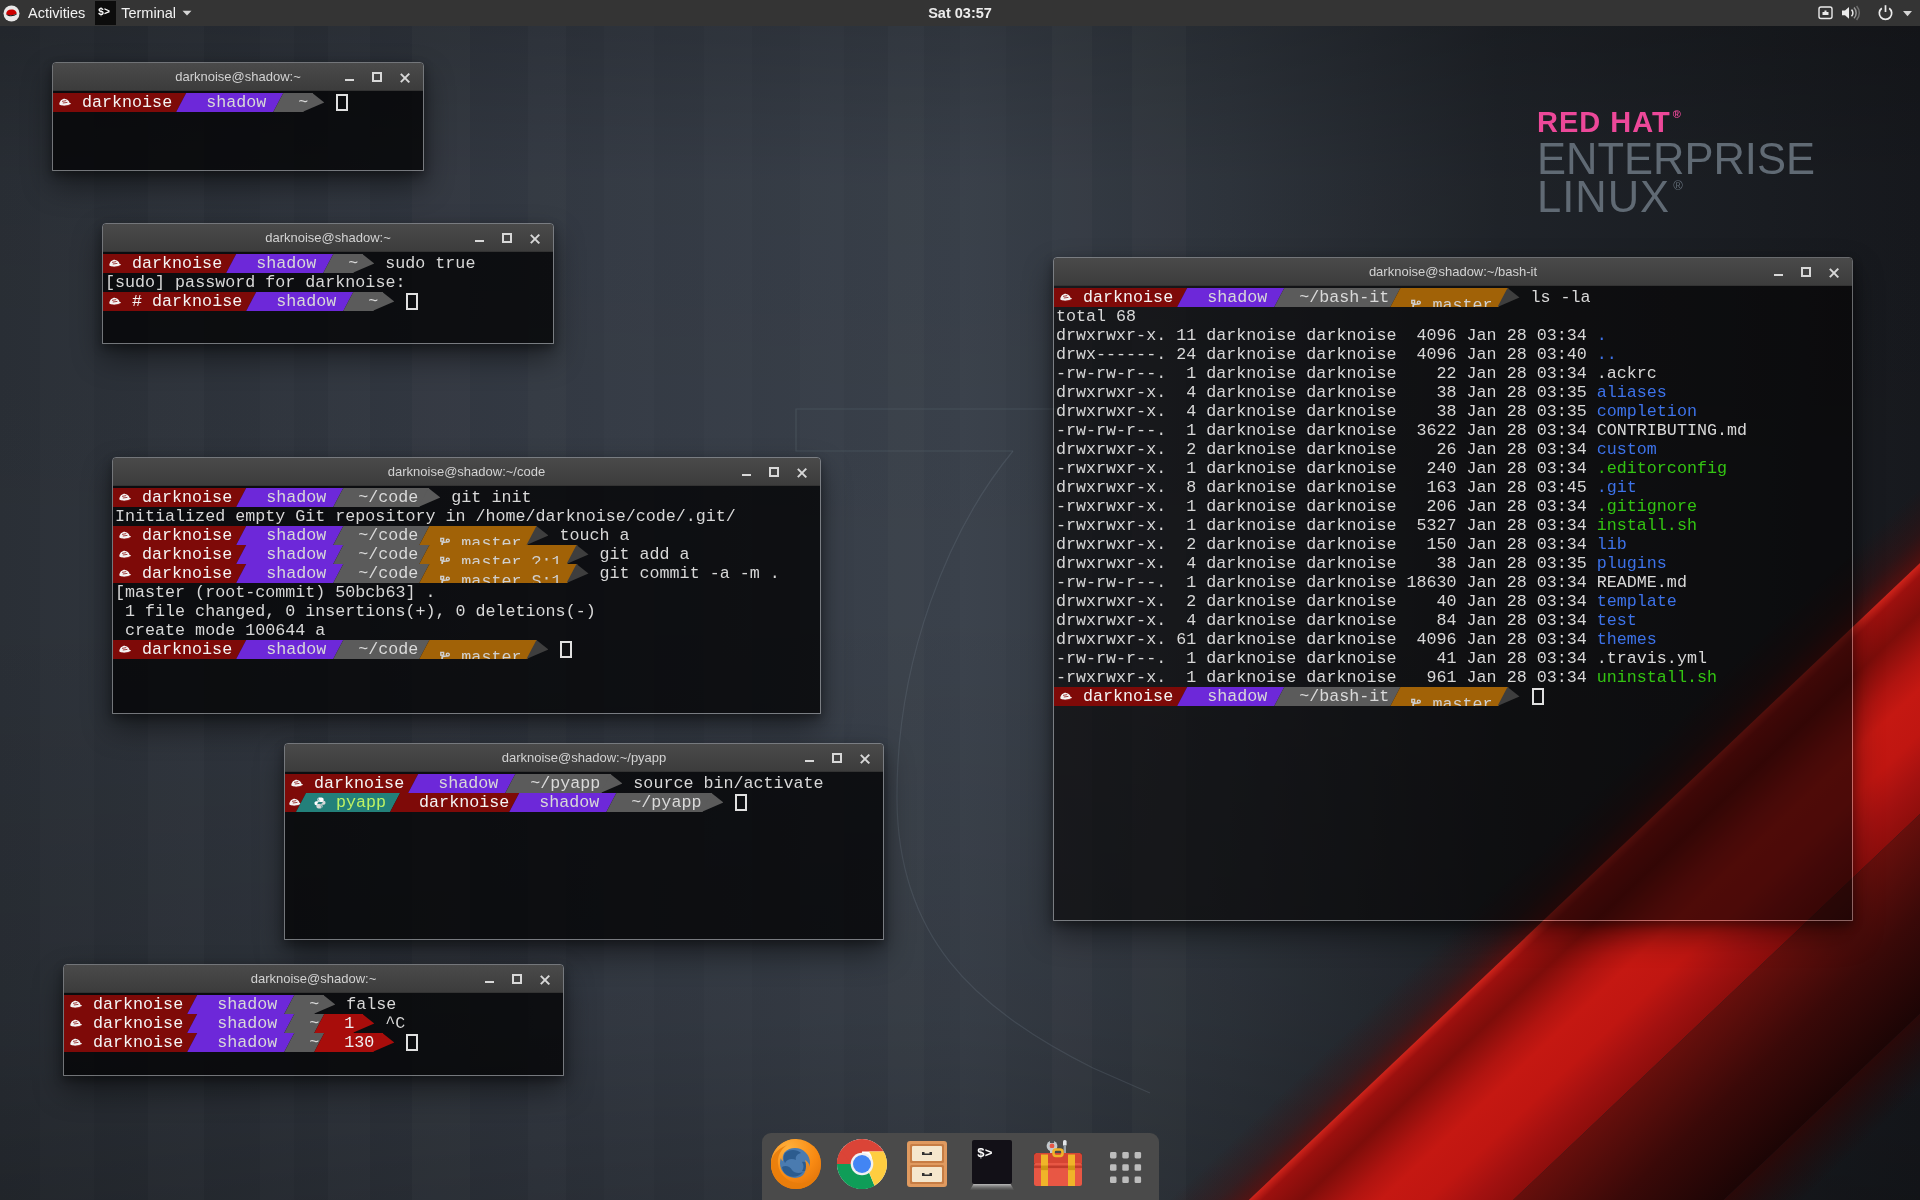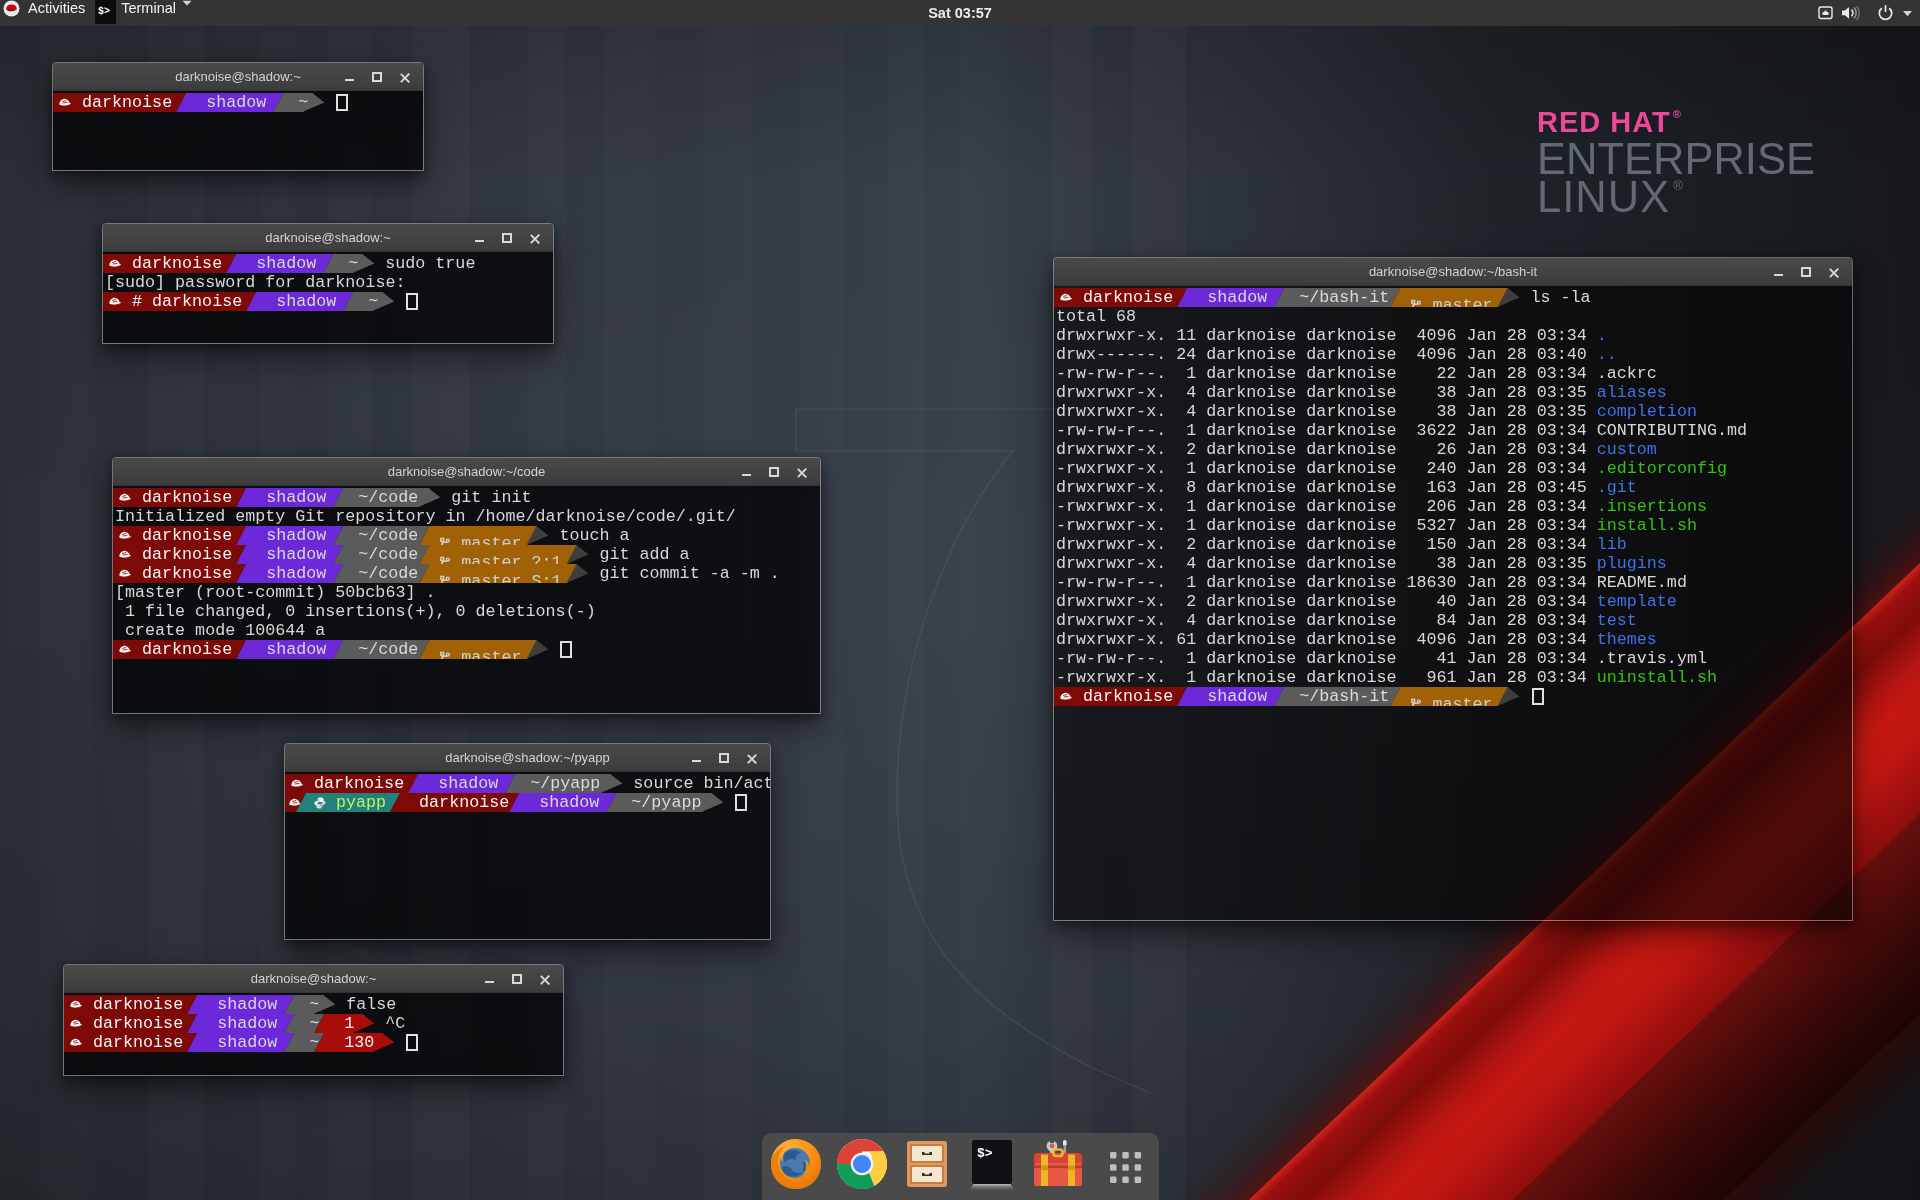--- a/index.html
+++ b/index.html
@@ -1,17 +1,17 @@
 <!DOCTYPE html>
 <html><head><meta charset="utf-8"><title>desktop</title><style>
 * { margin:0; padding:0; box-sizing:border-box; }
 html,body { width:1920px; height:1200px; overflow:hidden; background:#2e333b; font-family:"Liberation Sans", sans-serif; }
 #wall { position:absolute; left:0; top:0; }
 #topbar { position:absolute; left:0; top:0; width:1920px; height:26px; background:#343434; color:#ececec; z-index:50; }
-#tb-left { position:absolute; left:0; top:0; height:26px; display:flex; align-items:flex-start; }
+#tb-left { position:absolute; left:0; top:0; height:26px; display:flex; align-items:center; }
 #acts { font-size:14.5px; color:#f2f2f2; }
 #appname { font-size:14.5px; color:#f2f2f2; }
 #clock { position:absolute; left:0; top:0; width:1920px; text-align:center; line-height:26px; font-size:14.5px; font-weight:bold; color:#ececec; }
 #tb-right { position:absolute; right:5px; top:2px; }
 #rhlogo { position:absolute; left:1537px; top:106px; color:#6f7a85; }
 #rh1 { font-size:29px; font-weight:bold; letter-spacing:1px; color:#ec4899; }
 #rh2 { font-size:43.5px; letter-spacing:0px; margin-top:-4px; color:#606a74; }
 #rh3 { font-size:43.5px; letter-spacing:1px; margin-top:-11px; color:#606a74; }
 .reg { font-size:11px; vertical-align:14px; margin-left:2px; }
 .reg2 { font-size:13px; vertical-align:22px; margin-left:3px; }
@@ -396,21 +396,21 @@
               <circle cx="8.8" cy="3.6" r="1.5"></circle>
               <path d="M3.2 8.8 V6.8 C3.2 5.6 4.6 5.2 5.6 5.2 C7 5.2 8.2 4.8 8.6 4.6"></path>
               <path d="M3.2 4.2 V8.8"></path>
             </g>
           </svg>&nbsp;master</span>
         <span class="tp t4"></span>
         <span class="cu"></span>
       </div>
     </div>
   </div>
-<div class="win " style="left:284px;top:743px;width:487px;height:197px">
+<div class="win " style="left:284px;top:743px;width:600px;height:197px">
 <div class="tb">
       <span class="tt">darknoise@shadow:~/pyapp</span>
       <span class="wb">
         <i class="mn"></i>
         <i class="mx"></i>
         <i class="cl"></i>
       </span>
     </div>
 <div class="ct">
       <div class="pl">
@@ -522,21 +522,21 @@
       <div class="ol">total 68</div>
       <div class="ol">drwxrwxr-x. 11 darknoise darknoise  4096 Jan 28 03:34 <span class="dir">.</span></div>
       <div class="ol">drwx------. 24 darknoise darknoise  4096 Jan 28 03:40 <span class="dir">..</span></div>
       <div class="ol">-rw-rw-r--.  1 darknoise darknoise    22 Jan 28 03:34 .ackrc</div>
       <div class="ol">drwxrwxr-x.  4 darknoise darknoise    38 Jan 28 03:35 <span class="dir">aliases</span></div>
       <div class="ol">drwxrwxr-x.  4 darknoise darknoise    38 Jan 28 03:35 <span class="dir">completion</span></div>
       <div class="ol">-rw-rw-r--.  1 darknoise darknoise  3622 Jan 28 03:34 CONTRIBUTING.md</div>
       <div class="ol">drwxrwxr-x.  2 darknoise darknoise    26 Jan 28 03:34 <span class="dir">custom</span></div>
       <div class="ol">-rwxrwxr-x.  1 darknoise darknoise   240 Jan 28 03:34 <span class="exe">.editorconfig</span></div>
       <div class="ol">drwxrwxr-x.  8 darknoise darknoise   163 Jan 28 03:45 <span class="dir">.git</span></div>
-      <div class="ol">-rwxrwxr-x.  1 darknoise darknoise   206 Jan 28 03:34 <span class="exe">.insertions</span></div>
+      <div class="ol">-rwxrwxr-x.  1 darknoise darknoise   206 Jan 28 03:34 <span class="exe">.gitignore</span></div>
       <div class="ol">-rwxrwxr-x.  1 darknoise darknoise  5327 Jan 28 03:34 <span class="exe">install.sh</span></div>
       <div class="ol">drwxrwxr-x.  2 darknoise darknoise   150 Jan 28 03:34 <span class="dir">lib</span></div>
       <div class="ol">drwxrwxr-x.  4 darknoise darknoise    38 Jan 28 03:35 <span class="dir">plugins</span></div>
       <div class="ol">-rw-rw-r--.  1 darknoise darknoise 18630 Jan 28 03:34 README.md</div>
       <div class="ol">drwxrwxr-x.  2 darknoise darknoise    40 Jan 28 03:34 <span class="dir">template</span></div>
       <div class="ol">drwxrwxr-x.  4 darknoise darknoise    84 Jan 28 03:34 <span class="dir">test</span></div>
       <div class="ol">drwxrwxr-x. 61 darknoise darknoise  4096 Jan 28 03:34 <span class="dir">themes</span></div>
       <div class="ol">-rw-rw-r--.  1 darknoise darknoise    41 Jan 28 03:34 .travis.yml</div>
       <div class="ol">-rwxrwxr-x.  1 darknoise darknoise   961 Jan 28 03:34 <span class="exe">uninstall.sh</span></div>
       <div class="pl">

